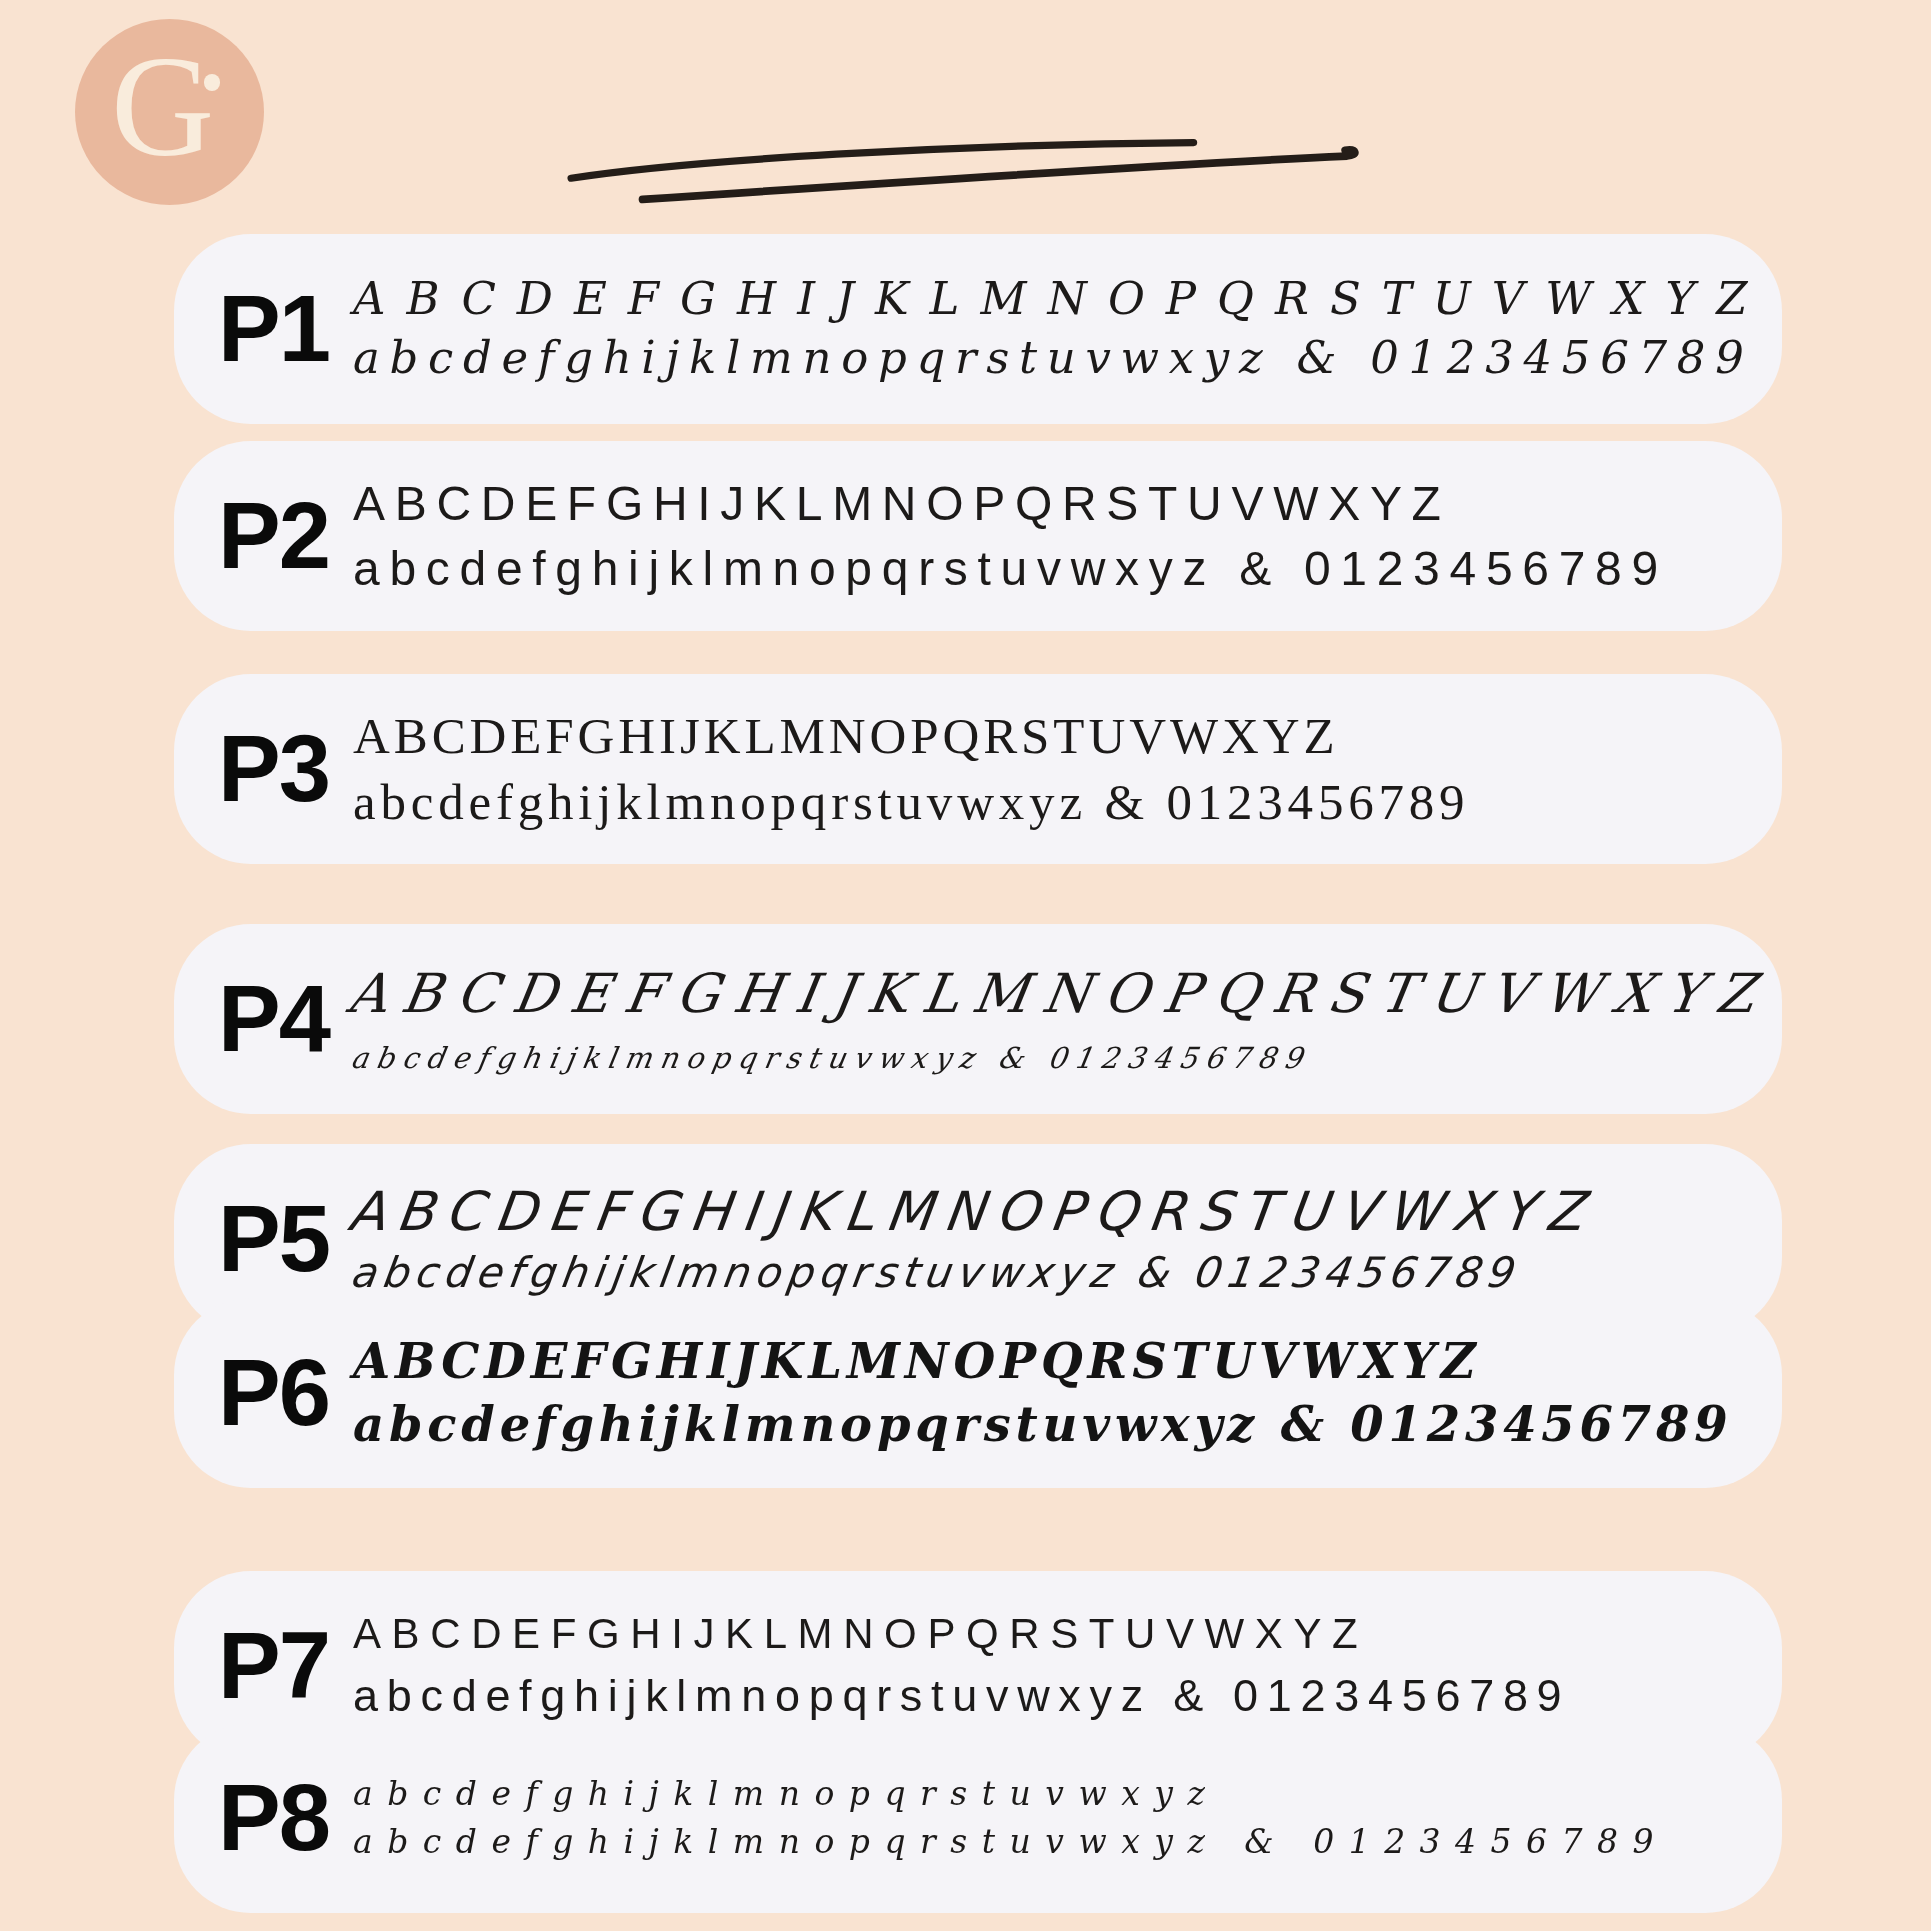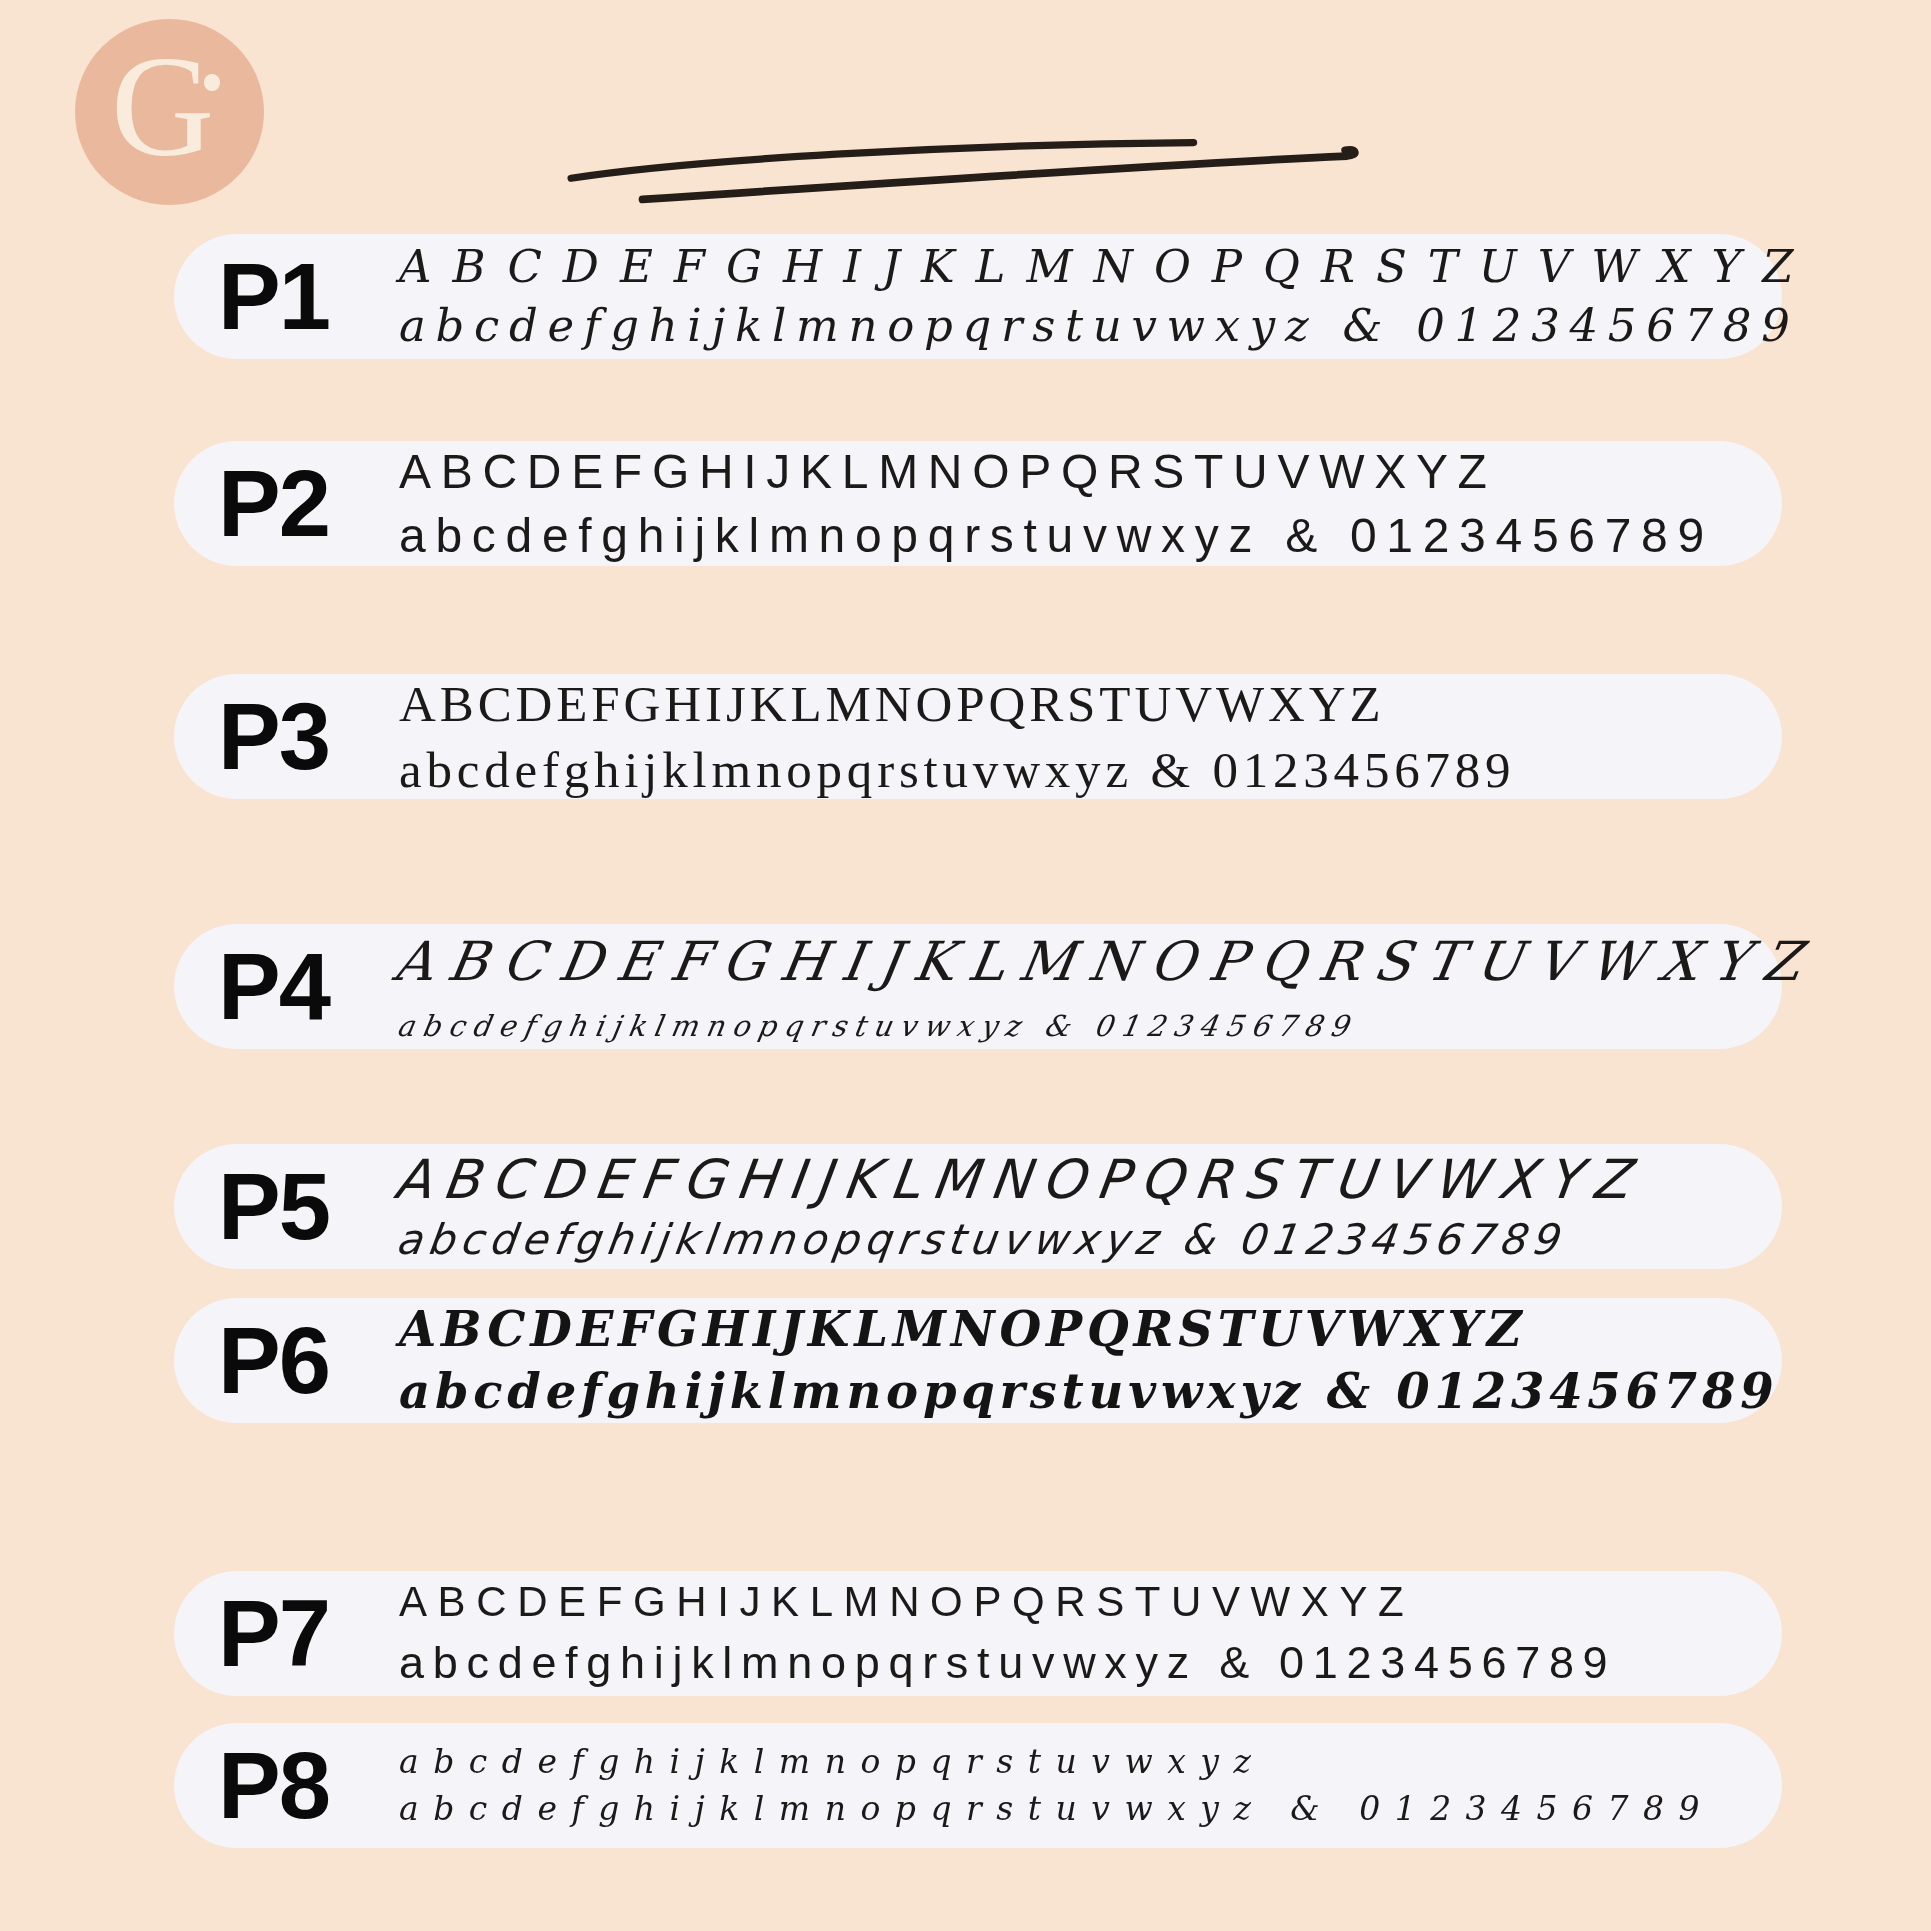--- a/index.html
+++ b/index.html
@@ -39,40 +39,39 @@
     font-size:83px;
     letter-spacing:3.9px;
     color:#241d18;
     white-space:nowrap;
   }
   .title-underline { position:absolute; left:546px; top:127px; }
 
   
   .row {
     position:absolute; left:174px;
-    width:1608px; height:125px;
+    width:1608px; height:190px;
     border-radius:77px;
     background:#f5f4f8;
   }
   .p1{top:234px} .p2{top:441px} .p3{top:674px} .p4{top:924px}
   .p5{top:1144px} .p6{top:1298px} .p7{top:1571px} .p8{top:1723px}
 
   .row-label {
     position:absolute; left:44px; top:50%;
     transform:translateY(-50%);
     font-weight:700; font-size:94px; line-height:1;
     letter-spacing:-1.9px;
     color:#0a0a0a;
   }
   .lines {
     position:absolute; left:179px; right:19.3px; top:50%;
     transform:translateY(-50%);
     color:#1c1a19;
     white-space:nowrap;
-    margin-left:46px;
   }
   .line { line-height:1.15; }
 
   
   .p1 .line { font-family:"DejaVu Serif", serif; font-style:italic; }
   .p1 .line1 { font-size:45px; letter-spacing:21px; }
   .p1 .line2 { font-size:45px; letter-spacing:9.7px; margin-top:7.7px; }
 
   
   .p2 .line { font-family:"Liberation Sans", sans-serif; }

